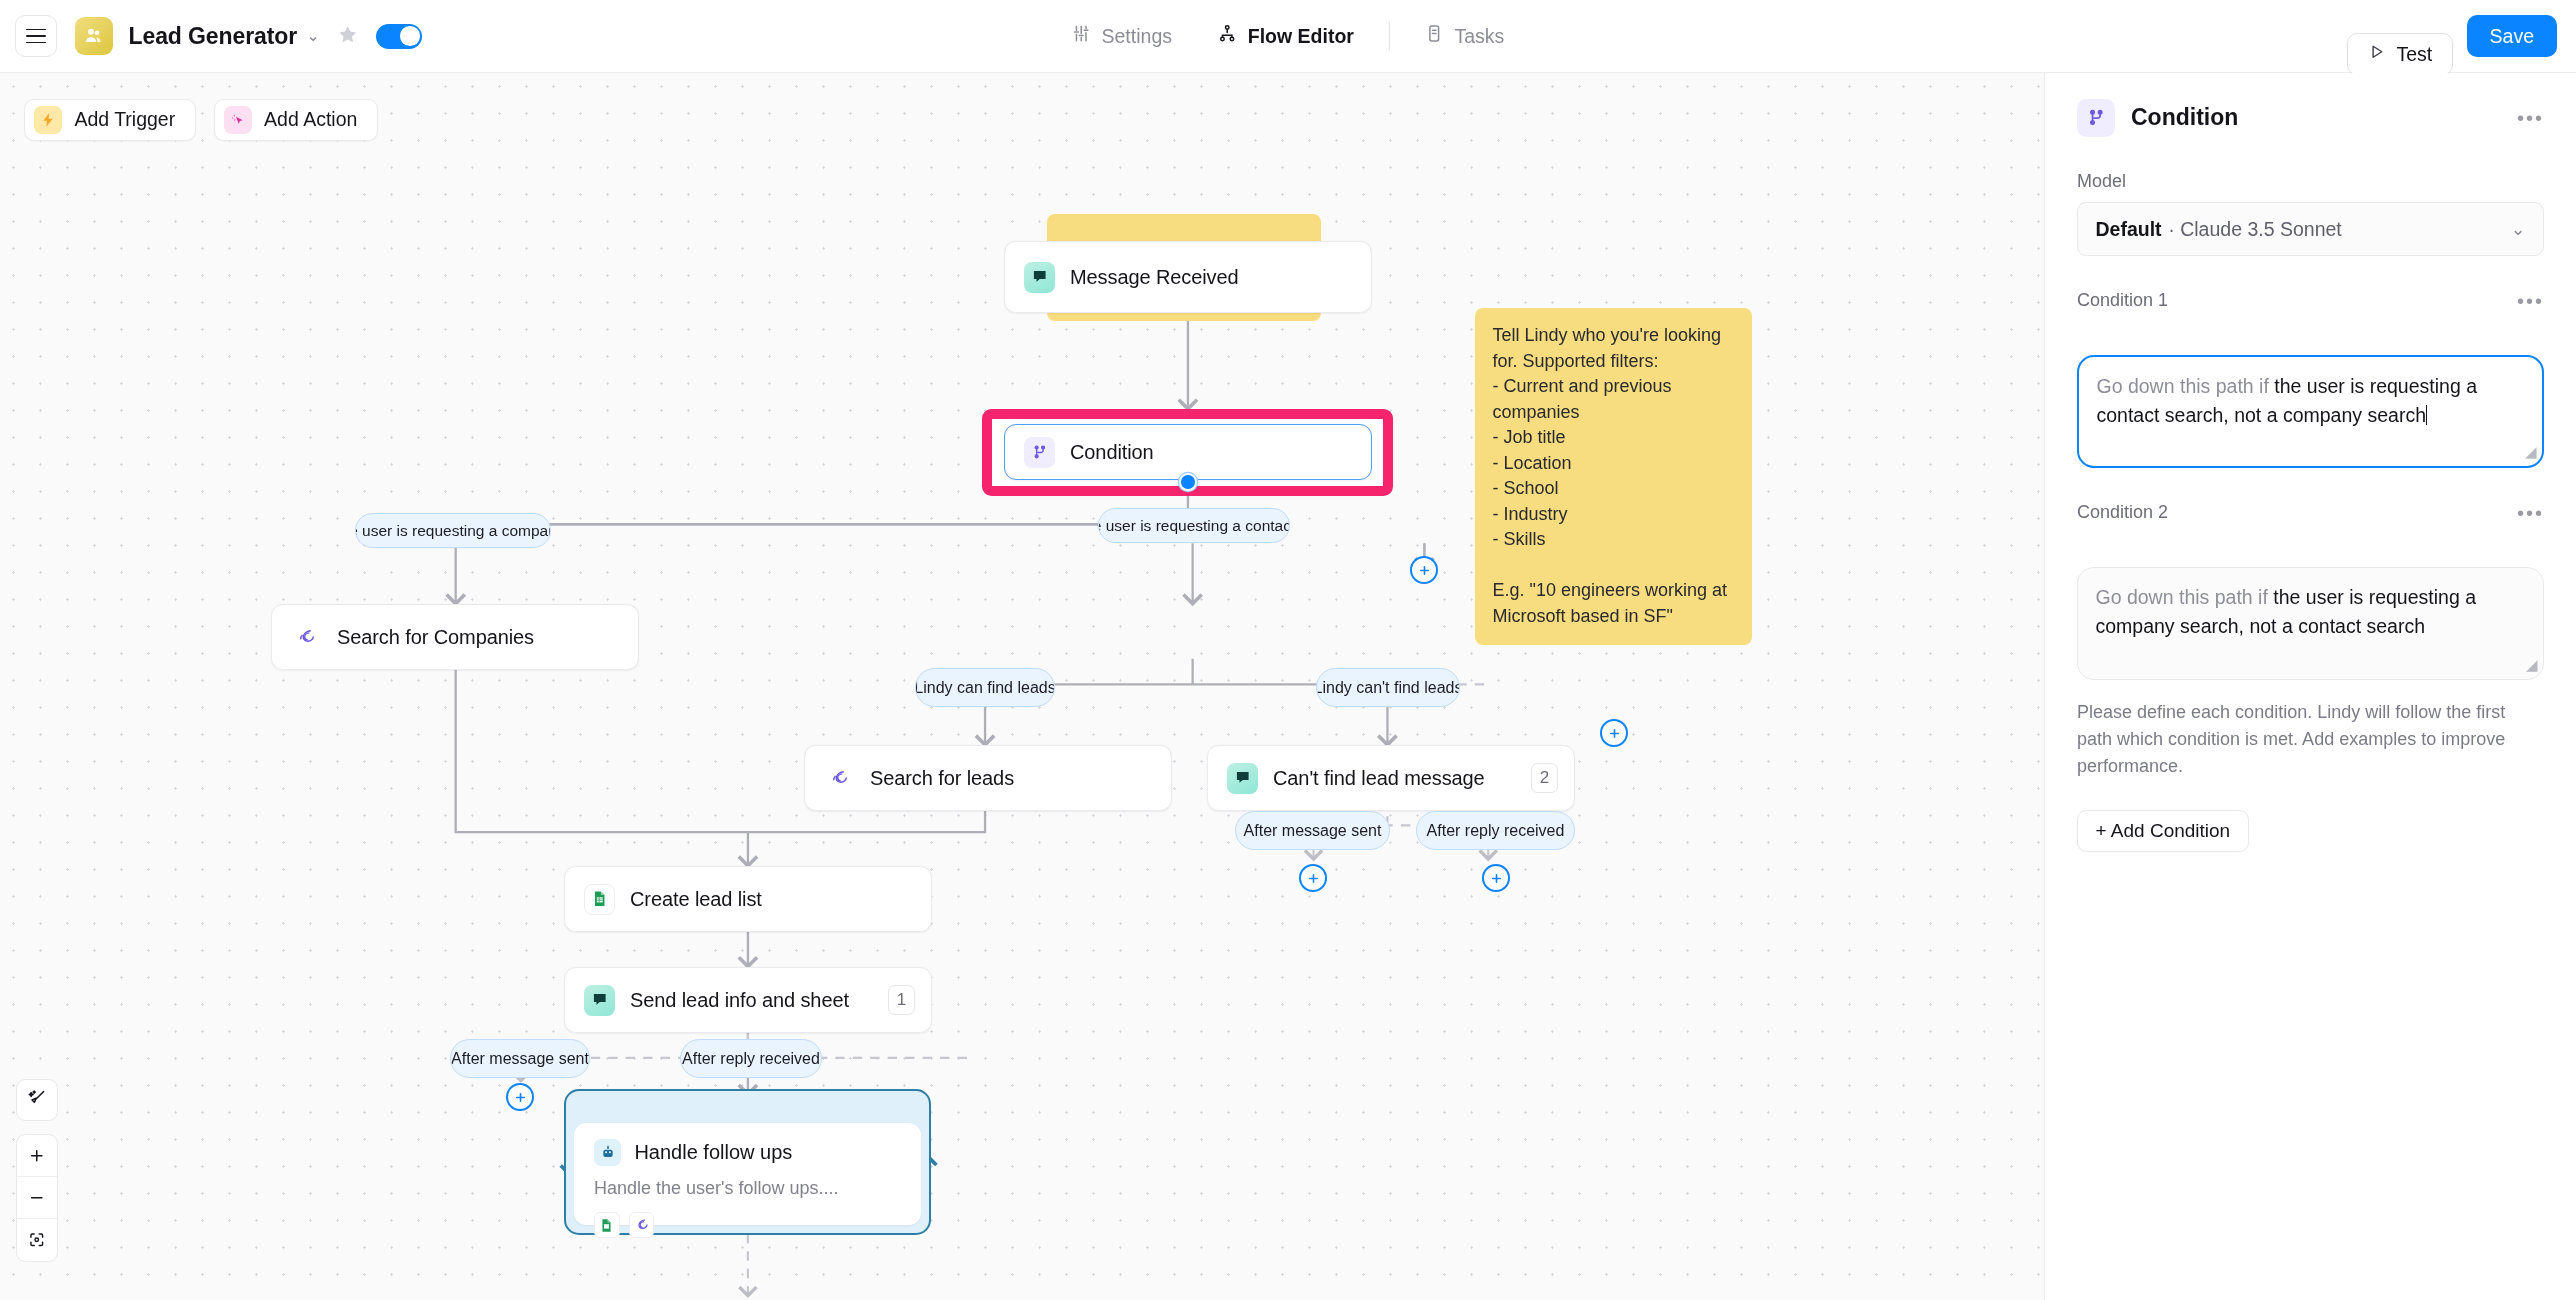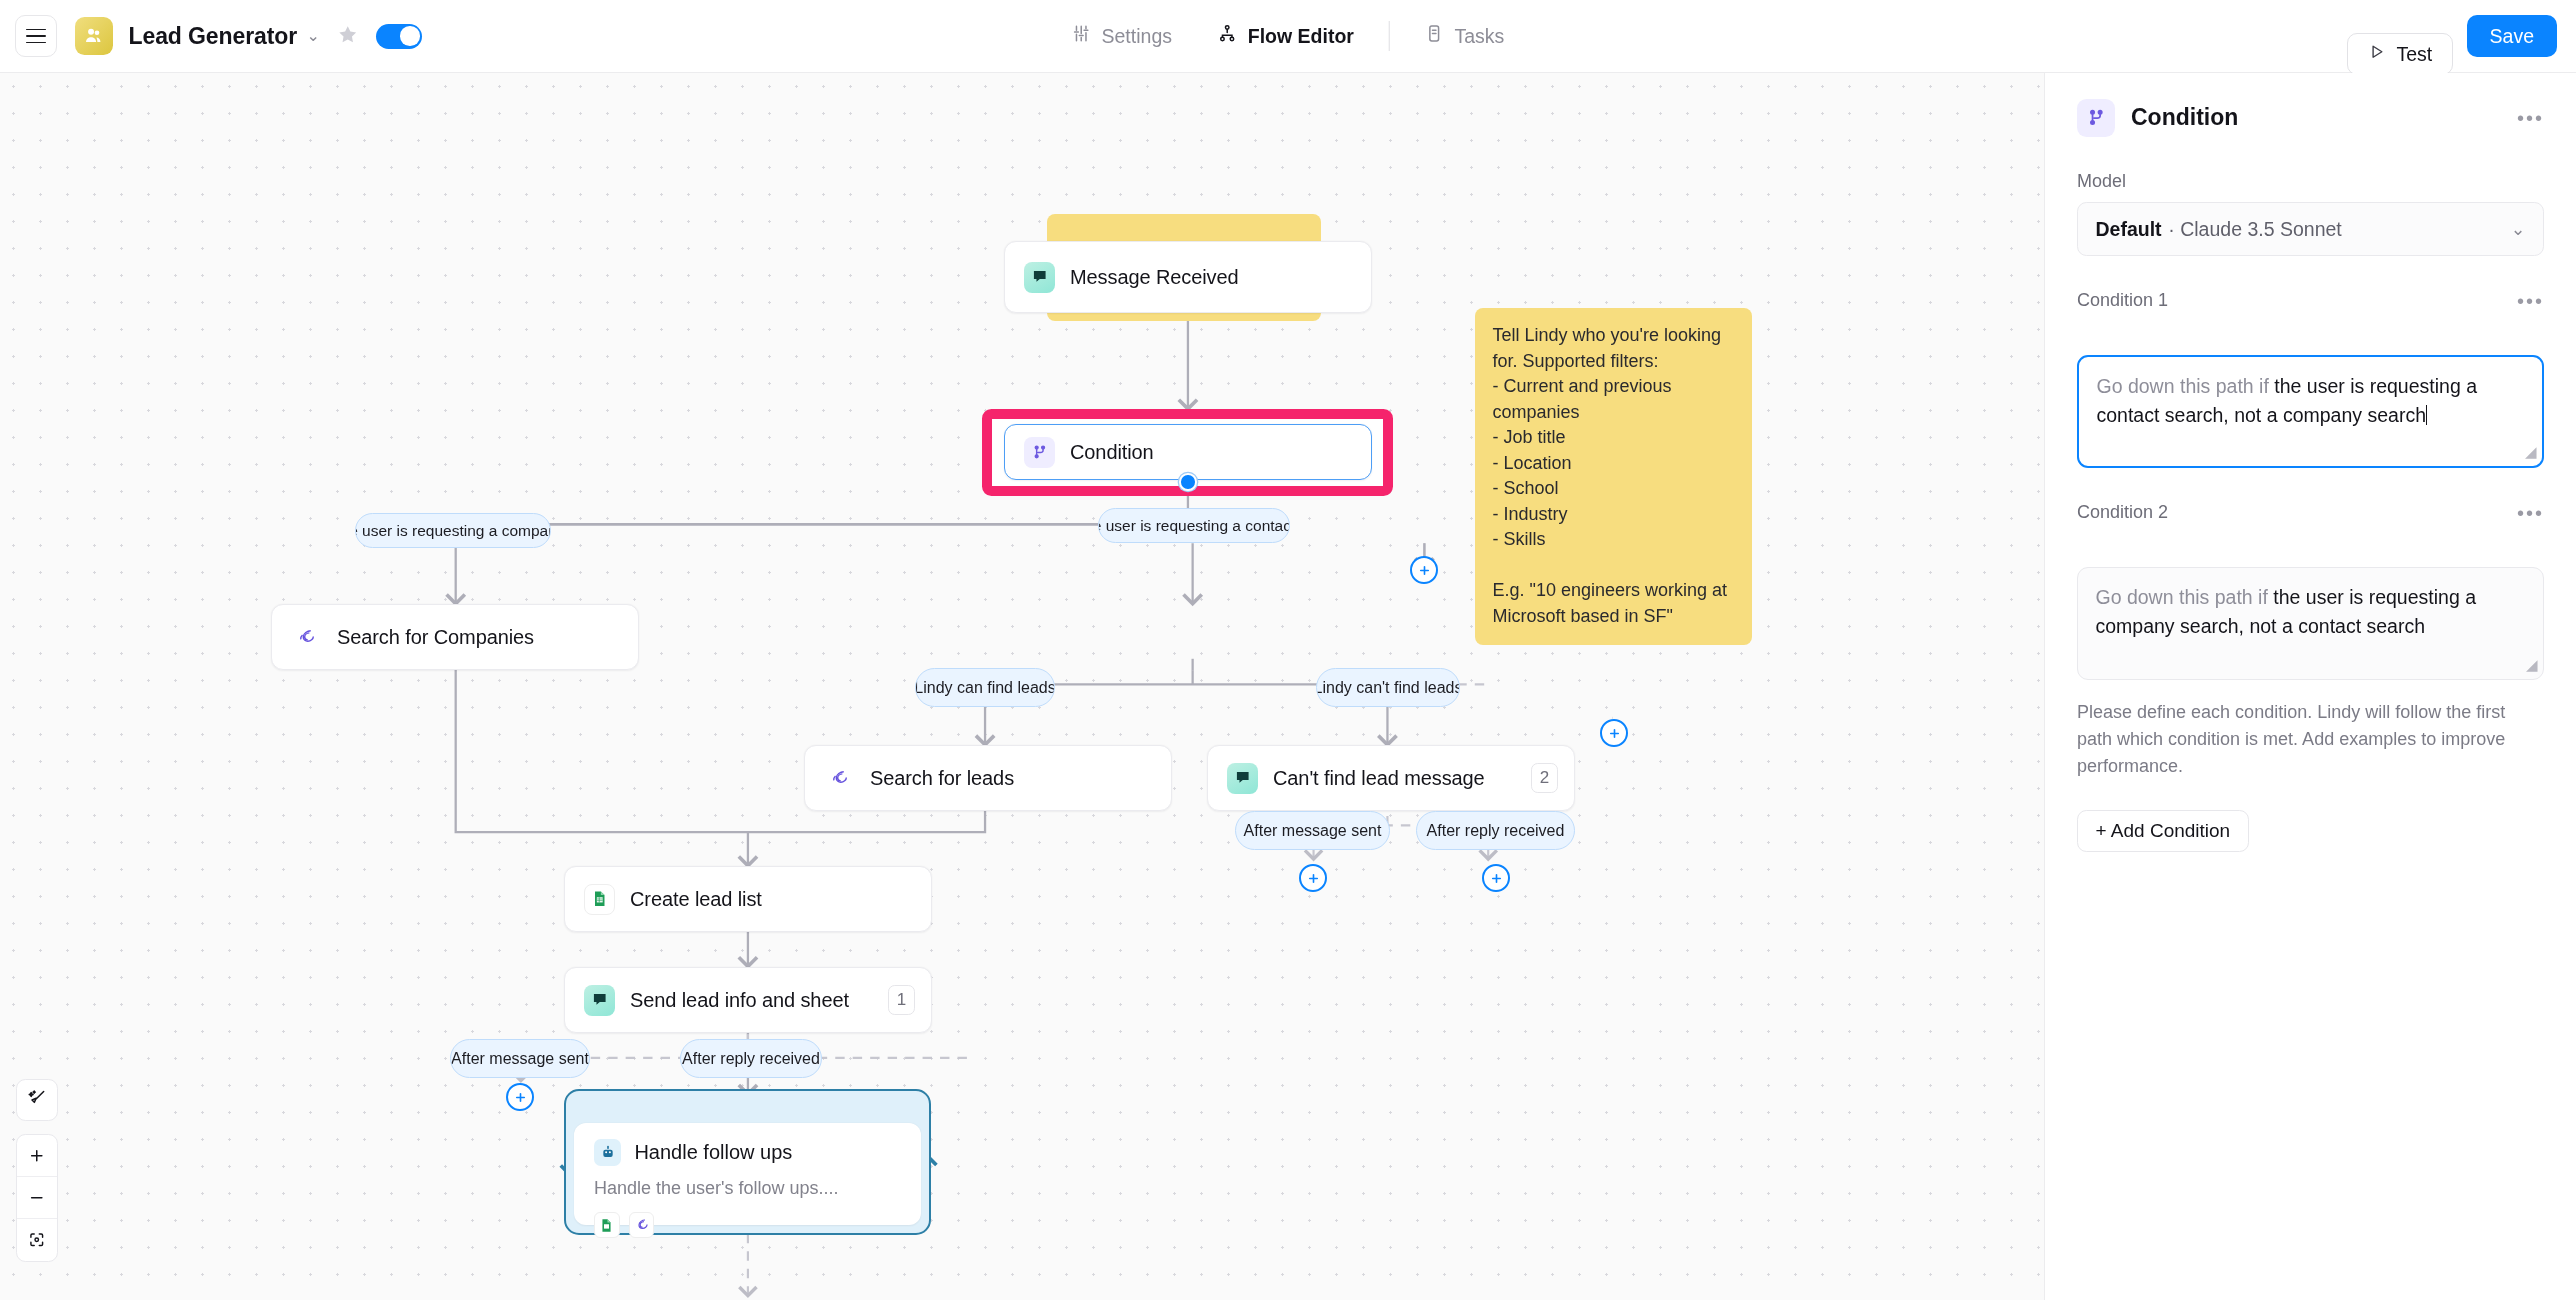--- a/index.html
+++ b/index.html
@@ -152,21 +152,21 @@
   .dots { margin-left:auto; color:#9a9aa4; font-size: 20px; letter-spacing:2px; line-height: 0.4;}
   .fld-label { font-size:18px; color:#6d6d78; margin-top: 34px; margin-bottom: 10.8px; }
   .fld-label.row { display:flex; align-items:center; }
   .select {
     height: 54px; border:0.7px solid #e9e9ed; border-radius:9.4px; background:#fbfbfc;
     display:flex; align-items:center; padding: 0 17.5px; font-size:19.5px; color:#5f5f6a;
   }
   .select b { color:#14141a; font-weight:600; margin-right:6.7px; }
   .select .chev { margin-left:auto; color:#8b8b95; font-size:17.5px; }
   .textarea {
-    border:0.7px solid #e9e9ed; border-radius:11px; background:#fbfbfc;
+    border:0.7px solid #e9e9ed; border-radius:17px; background:#fbfbfc;
     padding: 15px 17.5px; font-size: 19.5px; line-height:1.45; color:#14141a;
     height: 113px; position:relative;margin-top:44px;
   }
   .textarea.focused { border: 2px solid #0a84ff; background:#fff; }
   .textarea .ph { color:#8e8e99; }
   .caret { display:inline-block; width:1.3px; height:20px; background:#14141a; vertical-align:-3.4px; }
   .resize { position:absolute; right:5.4px; bottom:4px; color:#b9b9c2; font-size:15px; }
   .helper { font-size: 18px; line-height:1.5; color:#7b7b86; margin-top: 19px; }
   .addcond {
     margin-top: 30px; display:inline-flex; align-items:center; height:42px; padding: 0 17.5px;
@@ -246,20 +246,39 @@
       <span>Test</span>
     </div>
     <div class="btn-save">
       <span>Save</span>
     </div>
   </div>
 </div>
 
 <div class="canvas">
 
+  <div class="addbar">
+    <div class="addbtn">
+      <span class="sq-icon sq-yellow">
+        <svg width="16" height="16" viewBox="0 0 24 24" fill="#f5a623">
+            <path d="M13.5 2L5 13h5.5L9.5 22 19 10h-6z"></path>
+          </svg>
+      </span>
+      <span>Add Trigger</span>
+    </div>
+    <div class="addbtn">
+      <span class="sq-icon sq-pink">
+        <svg width="16" height="16" viewBox="0 0 24 24" fill="#e0299a">
+          <path d="M9 7l10 5.2-4.4 1.4-1.3 4.5z"></path>
+          <path d="M6.4 4.2l.9 2.1-1 .4-.9-2.1zM3 8.4l2.2.5-.2 1-2.2-.4zM5.9 12.5l1.5-1.6.8.7-1.6 1.7z"></path>
+        </svg>
+      </span>
+      <span>Add Action</span>
+    </div>
+  </div>
 
   <svg width="2044" height="1228" style="position:absolute;left:0;top:0;" viewBox="0 0 3042 1828">
     <defs>
       <marker id="ah" markerWidth="10" markerHeight="10" refX="5" refY="5" orient="auto">
         <path d="M1,1 L5,5 L1,9" fill="none" stroke="#aeaeb8" stroke-width="1.6"></path>
       </marker>
       <marker id="ahd" markerWidth="10" markerHeight="10" refX="5" refY="5" orient="auto">
         <path d="M1,1 L5,5 L1,9" fill="none" stroke="#bdbdc6" stroke-width="1.6"></path>
       </marker>
       <marker id="aht" markerWidth="10" markerHeight="10" refX="5" refY="5" orient="auto">

